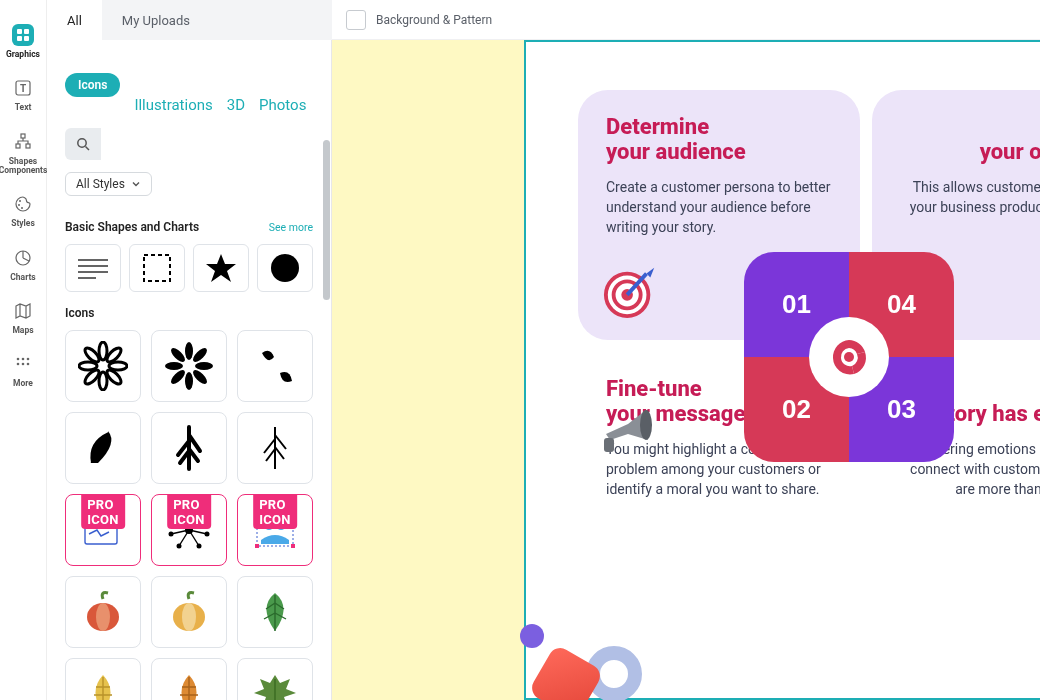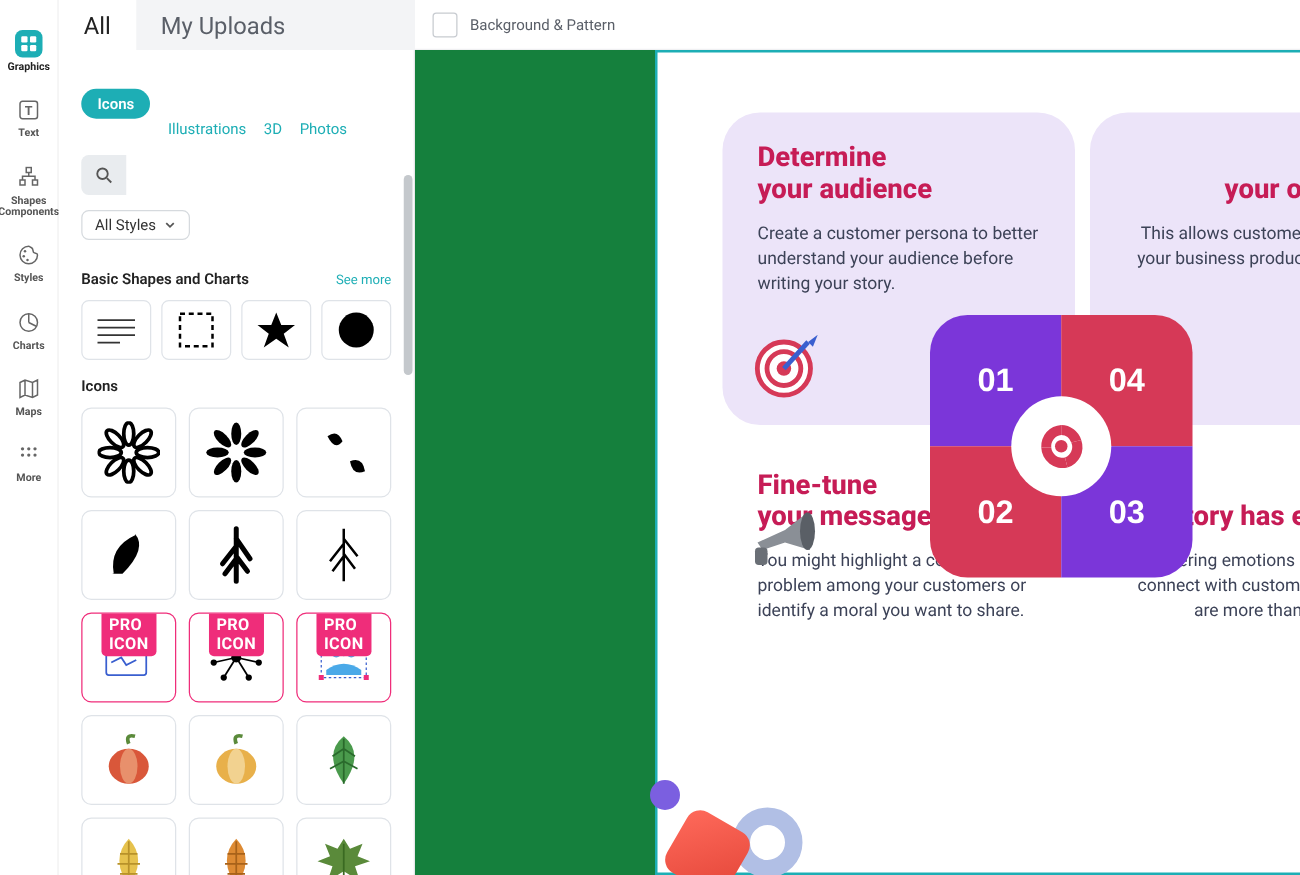--- a/index.html
+++ b/index.html
@@ -8,28 +8,28 @@
 
 .rail { position: absolute; left: 0; top: 0; width: 47px; height: 700px; background: #fff; border-right: 1px solid #eee; padding-top: 24px; display: flex; flex-direction: column; align-items: center; gap: 18px; }
 .rail-item { display: flex; flex-direction: column; align-items: center; gap: 4px; cursor: pointer; width: 100%; }
 .rail-icon { width: 22px; height: 22px; border-radius: 6px; display: flex; align-items: center; justify-content: center; }
 .rail-item.active .rail-icon { background: #1DAEB5; }
 .rail-label { font-size: 8.5px; color: #555; text-align: center; line-height: 1.1; font-weight: bold; }
 .rail-item.active .rail-label { color: #222; }
 
 
 .tabs { position: absolute; left: 47px; top: 0; width: 285px; height: 40px; display: flex; background: #f3f4f6; }
-.tab { padding: 0 20px; height: 40px; display: flex; align-items: center; font-size: 19px; color: #5a5f68; cursor: pointer; }
+.tab { padding: 0 20px; height: 40px; display: flex; align-items: center; font-size: 13px; color: #5a5f68; cursor: pointer; }
 .tab.active { background: #fff; color: #222; }
 
 
 .panel { position: absolute; left: 47px; top: 40px; width: 285px; height: 660px; background: #fff; border-right: 1px solid #e7e7ea; padding: 16px 18px; overflow: hidden; }
 .pill-row { display: flex; gap: 14px; align-items: center; margin-bottom: 14px; }
 .pill { background: #1DAEB5; color: #fff; font-size: 12px; font-weight: 600; padding: 5px 13px; border-radius: 14px; cursor: pointer; }
-.pill-link { font-size: 12px; color: #1DAEB5; cursor: pointer; margin-top: 40px; }
+.pill-link { font-size: 15px; color: #1DAEB5; cursor: pointer; margin-top: 40px; }
 
 .search-row { display: flex; margin-bottom: 12px; }
 .search-btn { width: 36px; height: 32px; background: #e9ecef; border: none; border-radius: 6px 0 0 6px; display: flex; align-items: center; justify-content: center; cursor: pointer; }
 .search-input { flex: 1; height: 32px; border: 1px solid #e9ecef; border-left: none; border-radius: 0 6px 6px 0; padding: 0 10px; font-size: 12px; color: #888; outline: none; }
 
 .styles-dd { display: inline-flex; align-items: center; gap: 6px; border: 1px solid #d6dade; border-radius: 6px; padding: 4px 10px; font-size: 12px; color: #333; cursor: pointer; margin-bottom: 18px; }
 
 .section-head { display: flex; justify-content: space-between; align-items: center; margin-bottom: 10px; margin-top: 6px; }
 .section-title { font-size: 12px; font-weight: 600; color: #222; }
 .see-more { font-size: 10.5px; color: #1DAEB5; cursor: pointer; }
@@ -45,21 +45,21 @@
 .scroll-thumb { position: absolute; right: 1px; top: 100px; width: 7px; height: 160px; background: #c4c8cc; border-radius: 4px; }
 
 
 .topbar { position: absolute; left: 332px; top: 0; width: 708px; height: 40px; border-bottom: 1px solid #f0f0f2; display: flex; align-items: center; padding: 0 14px; gap: 10px; }
 .bp-box { width: 20px; height: 20px; border: 1px solid #c7cbd0; border-radius: 3px; }
 .bp-label { font-size: 12px; color: #5a5f68; }
 
 .expander { position: absolute; left: 332px; top: 340px; width: 14px; height: 36px; background: #fff; border: 1px solid #e0e3e7; border-left: none; border-radius: 0 6px 6px 0; display: flex; align-items: center; justify-content: center; cursor: pointer; }
 
 
-.canvas-wrap { position: absolute; left: 332px; top: 40px; width: 708px; height: 660px; background: #15803d; }
+.canvas-wrap { position: absolute; left: 332px; top: 40px; width: 708px; height: 660px; background: #fef9c3; }
 .canvas { position: absolute; left: 192px; top: 0; width: 720px; height: 660px; background: #fff; border: 2px solid #1DAEB5; }
 
 .card { position: absolute; border-radius: 30px; padding: 24px 28px; }
 .card.purple { background: #ece4f9; }
 .c1 { left: 52px; top: 48px; width: 282px; height: 250px; }
 .c2 { left: 346px; top: 48px; width: 282px; height: 250px; }
 .c3 { left: 52px; top: 310px; width: 282px; height: 290px; }
 .c4 { left: 346px; top: 310px; width: 282px; height: 290px; }
 .card h3 { font-size: 22px; font-weight: 800; color: #c61c56; line-height: 1.15; margin-bottom: 12px; }
 .card.r h3 { text-align: right; }

